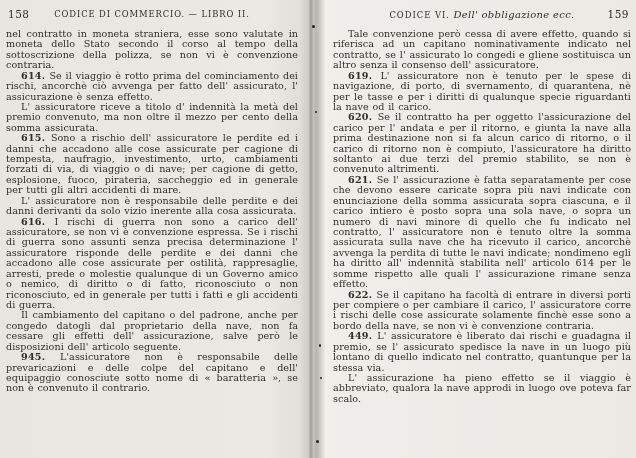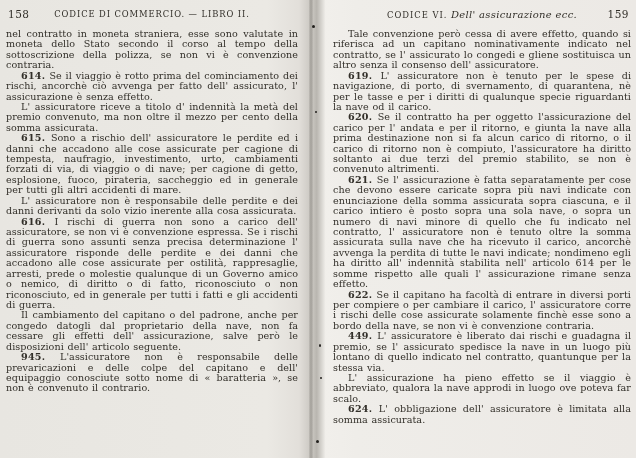--- a/index.html
+++ b/index.html
@@ -65,33 +65,32 @@
         <p class="para"><b>616. </b>I rischi di guerra non sono a carico dell' assicuratore, se non vi è convenzione espressa. Se i rischi di guerra sono assunti senza precisa determinazione l' assicuratore risponde delle perdite e dei danni che accadono alle cose assicurate per ostilità, rappresaglie, arresti, prede o molestie qualunque di un Governo amico o nemico, di diritto o di fatto, riconosciuto o non riconosciuto, ed in generale per tutti i fatti e gli accidenti di guerra.</p>
         <p class="para">Il cambiamento del capitano o del padrone, anche per congedo datogli dal proprietario della nave, non fa cessare gli effetti dell' assicurazione, salve però le disposizioni dell' articolo seguente.</p>
         <p class="para"><b>945. </b>L'assicuratore non è responsabile delle prevaricazioni e delle colpe del capitano e dell' equipaggio conosciute sotto nome di « baratteria », se non è convenuto il contrario.</p>
       </div>
   </div>
 
   <div class="page page-right">
     <div class="running-head">
       <span class="head-center">
         <span class="caps">CODICE VI.</span>
-        <span class="ital">Dell' assicurazione ecc.</span>
+        <span class="ital">Dell' obbligazione ecc.</span>
       </span>
       <span class="pagenum pagenum-right">159</span>
     </div>
     <div class="body-text">
         <p class="para">Tale convenzione però cessa di avere effetto, quando si riferisca ad un capitano nominativamente indicato nel contratto, se l' assicurato lo congedi e gliene sostituisca un altro senza il consenso dell' assicuratore.</p>
         <p class="para"><b>619. </b>L' assicuratore non è tenuto per le spese di navigazione, di porto, di svernamento, di quarantena, nè per le tasse e per i diritti di qualunque specie riguardanti la nave od il carico.</p>
         <p class="para"><b>620. </b>Se il contratto ha per oggetto l'assicurazione del carico per l' andata e per il ritorno, e giunta la nave alla prima destinazione non si fa alcun carico di ritorno, o il carico di ritorno non è compiuto, l'assicuratore ha diritto soltanto ai due terzi del premio stabilito, se non è convenuto altrimenti.</p>
         <p class="para"><b>621. </b>Se l' assicurazione è fatta separatamente per cose che devono essere caricate sopra più navi indicate con enunciazione della somma assicurata sopra ciascuna, e il carico intiero è posto sopra una sola nave, o sopra un numero di navi minore di quello che fu indicato nel contratto, l' assicuratore non è tenuto oltre la somma assicurata sulla nave che ha ricevuto il carico, ancorchè avvenga la perdita di tutte le navi indicate; nondimeno egli ha diritto all' indennità stabilita nell' articolo 614 per le somme rispetto alle quali l' assicurazione rimane senza effetto.</p>
         <p class="para"><b>622. </b>Se il capitano ha facoltà di entrare in diversi porti per compiere o per cambiare il carico, l' assicuratore corre i rischi delle cose assicurate solamente finchè esse sono a bordo della nave, se non vi è convenzione contraria.</p>
         <p class="para"><b>449. </b>L' assicuratore è liberato dai rischi e guadagna il premio, se l' assicurato spedisce la nave in un luogo più lontano di quello indicato nel contratto, quantunque per la stessa via.</p>
         <p class="para">L' assicurazione ha pieno effetto se il viaggio è abbreviato, qualora la nave approdi in luogo ove poteva far scalo.</p>
-        <p class="para"><b>624. </b>L' obbligazione dell' assicuratore è limitata alla somma assicurata.</p>
       </div>
   </div>
 
   <div class="gutter-line"></div>
 
   <span class="speck" style="left:312px;top:25px;width:3px;height:3px;"></span>
   <span class="speck" style="left:315px;top:111px;width:2px;height:2px;"></span>
   <span class="speck" style="left:319px;top:344px;width:2px;height:3px;"></span>
   <span class="speck" style="left:320px;top:377px;width:2px;height:2px;"></span>
   <span class="speck" style="left:316px;top:440px;width:3px;height:3px;"></span>

